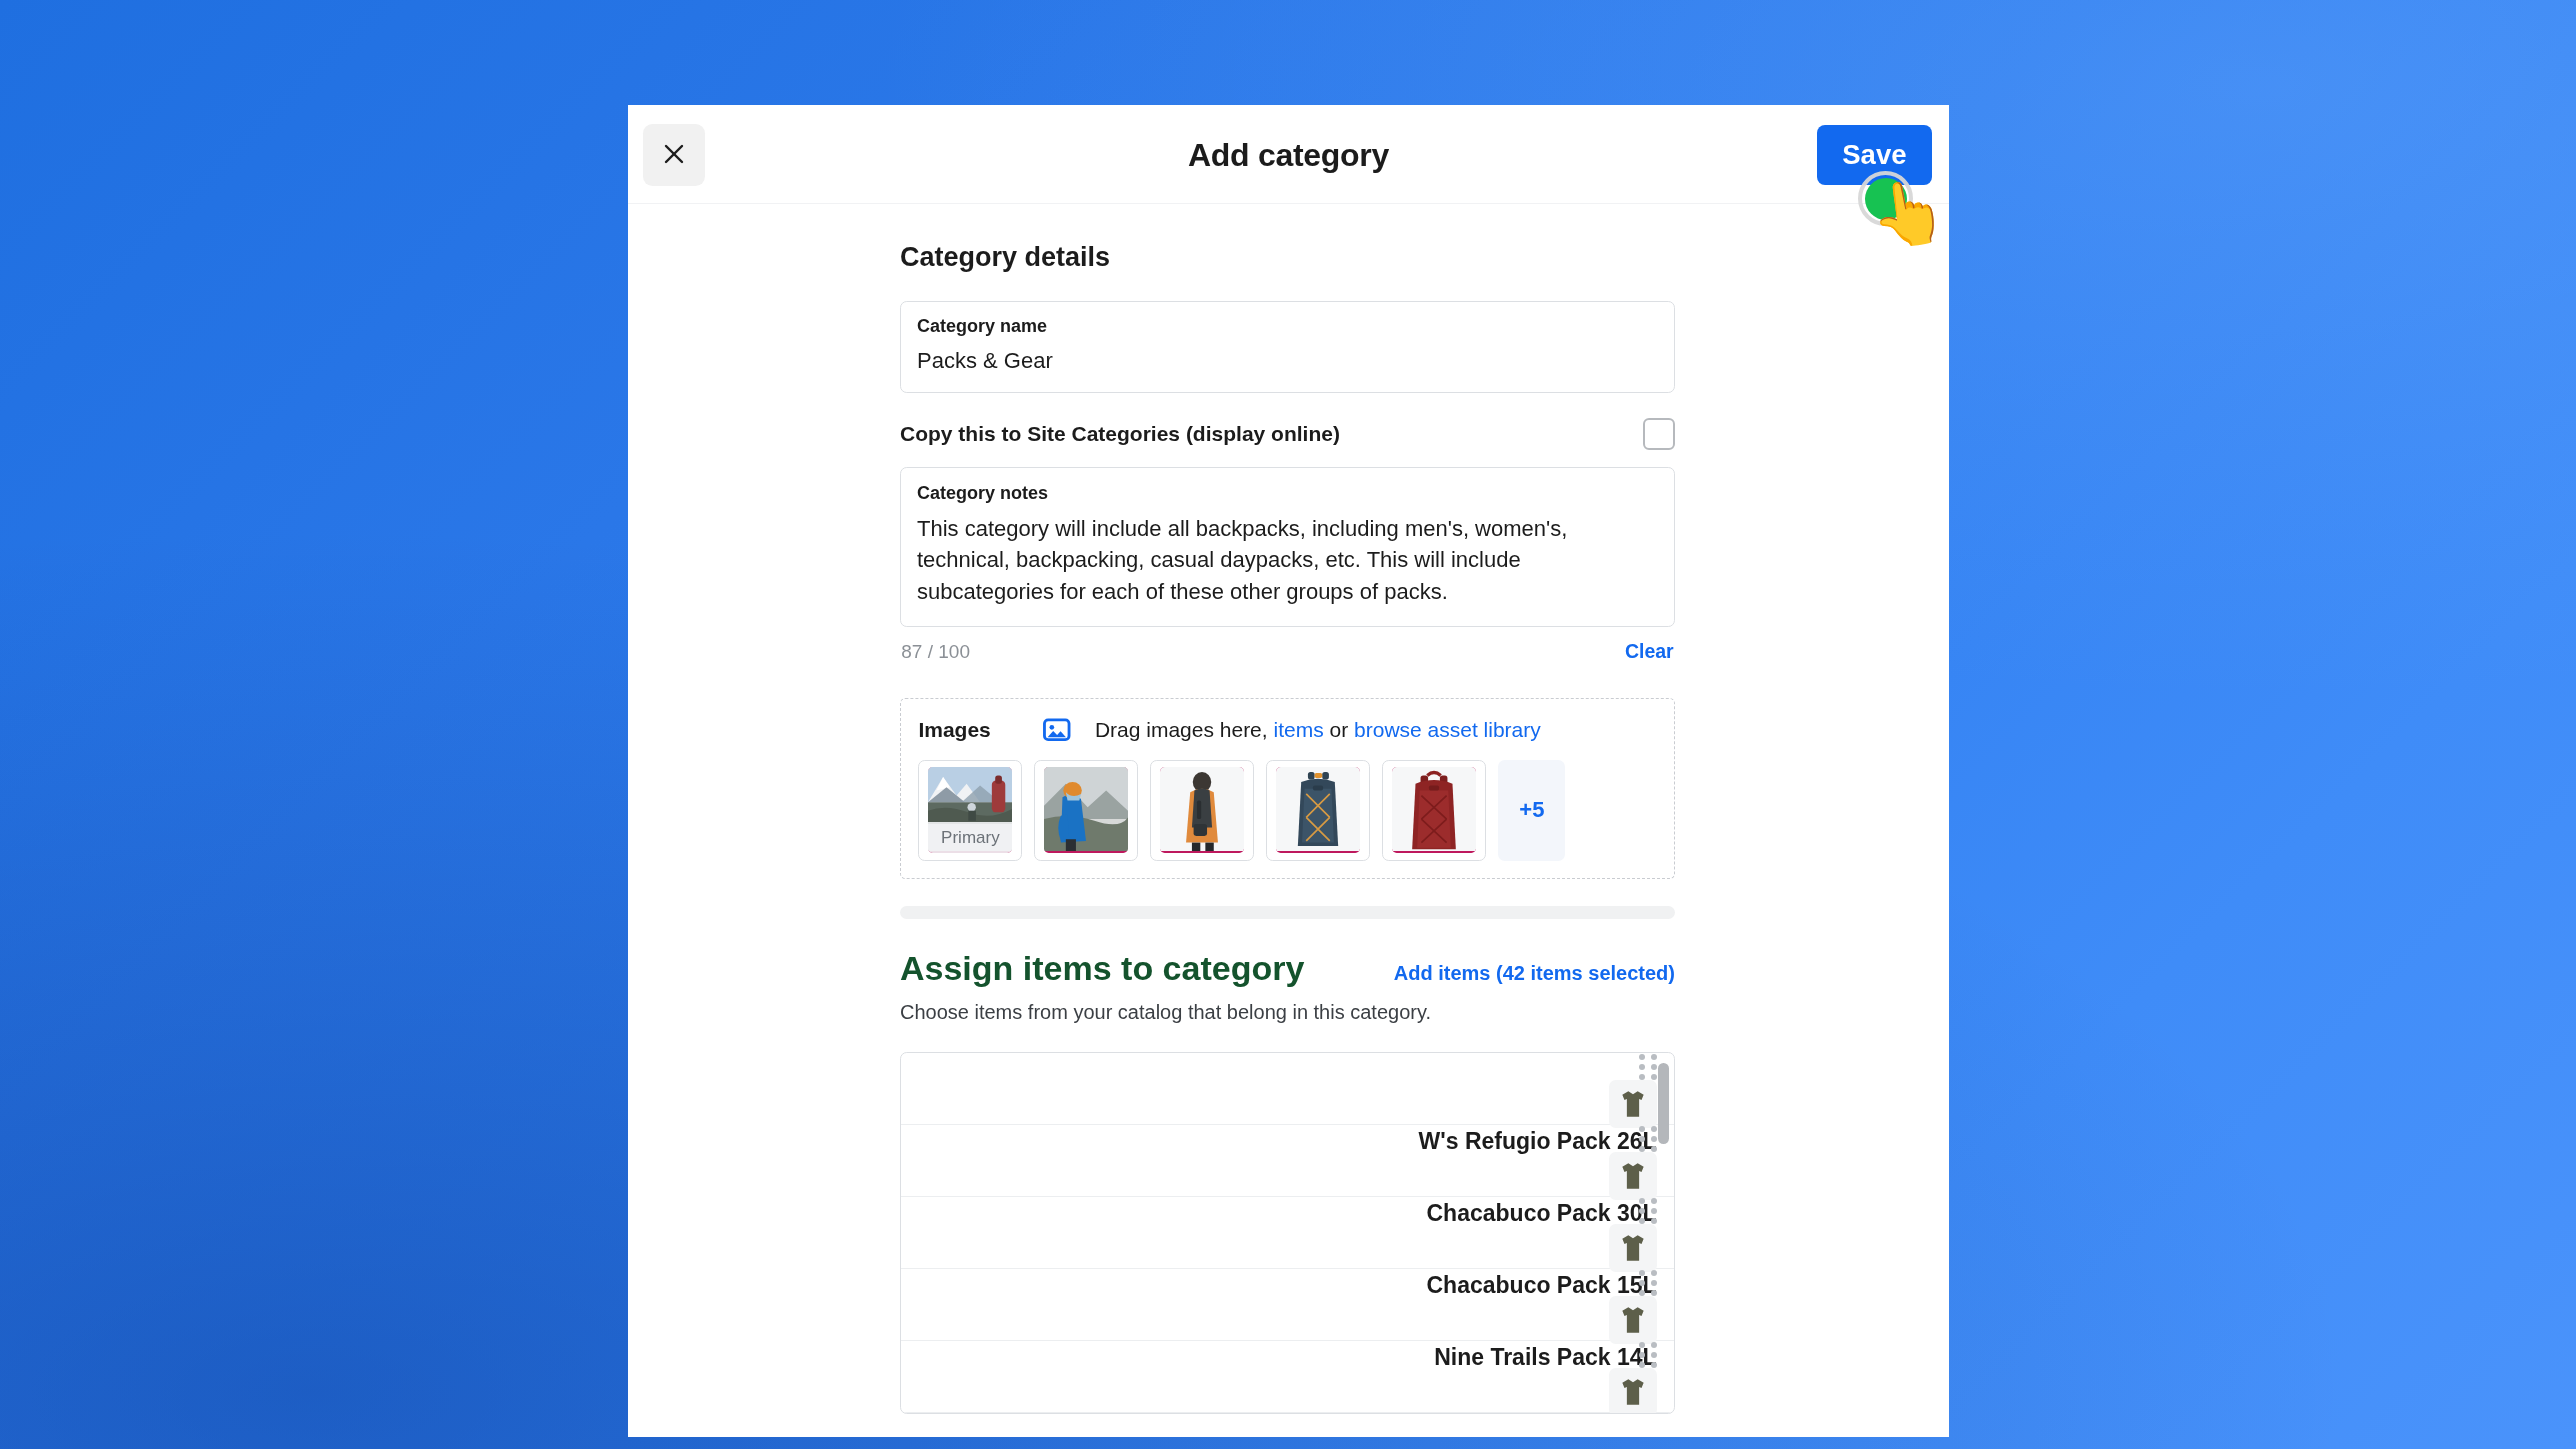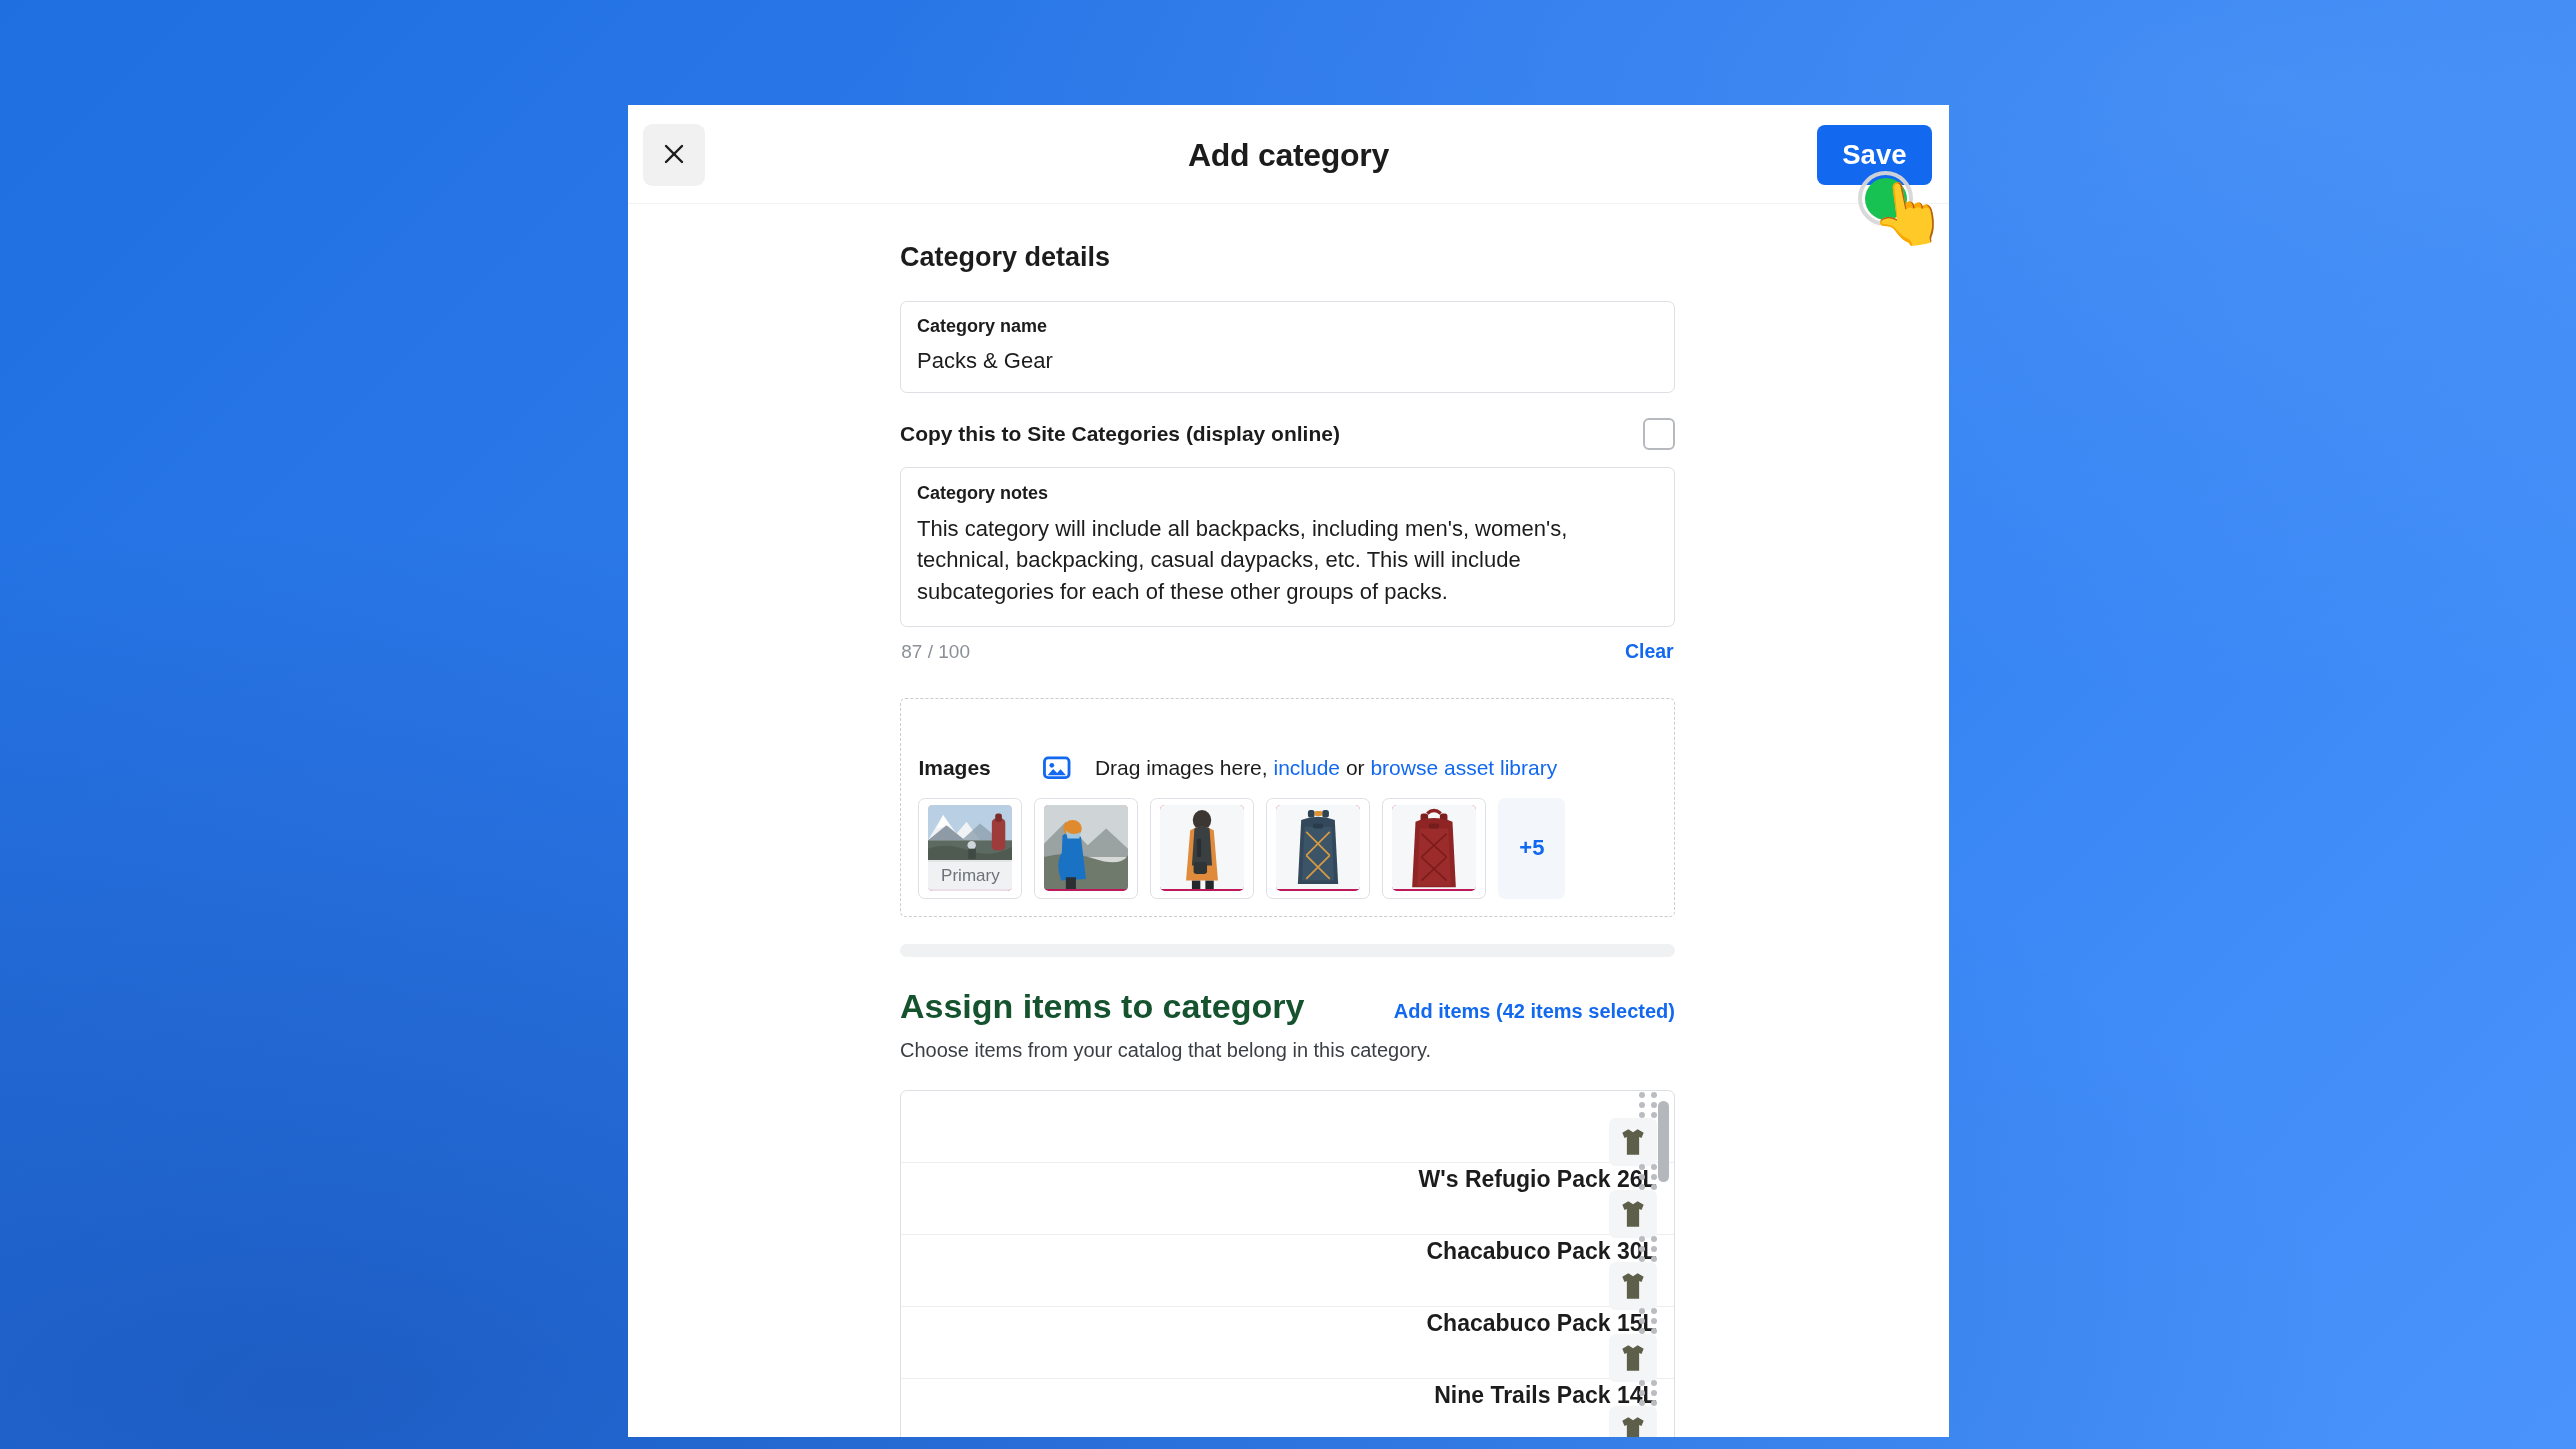--- a/index.html
+++ b/index.html
@@ -167,21 +167,21 @@
   }
 
   
   .images-box {
     margin-top: 35px;
     border: 1.3px dashed #c9ccd1;
     border-radius: 5.4px;
     padding: 16px 17.4px 17.4px 17.4px;
   }
   .images-head {
-    display: flex; align-items: center; gap: 23px; margin-top: 38px;
+    display: flex; align-items: center; gap: 23px;
   }
   .images-label {
     font-size: 21px; font-weight: bold; color: #1c1c1c;
     min-width: 101px;
   }
   .img-icon { width: 29.5px; height: 29.5px; flex: 0 0 auto; }
   .images-hint {
     font-size: 21px; color: #1c1c1c; white-space: nowrap;
   }
   .images-hint a { color: #1269ef; text-decoration: none; cursor: pointer; }
@@ -369,21 +369,21 @@
       <div class="images-box">
         <div class="images-head">
           <div class="images-label">Images</div>
           <span class="img-icon">
             <svg viewBox="0 0 24 24" fill="none">
               <rect x="2" y="4" width="20" height="16" rx="3" stroke="#1269ef" stroke-width="2.3"></rect>
               <circle cx="8" cy="10" r="1.9" fill="#1269ef"></circle>
               <path d="M4.5 18l4.6-5 3.2 3.3 2.8-3.1 4.4 4.8z" fill="#1269ef"></path>
             </svg>
           </span>
-          <div class="images-hint"><span>Drag images here,</span> <a>include</a> <span>or</span> <a>browse asset library</a></div>
+          <div class="images-hint"><span>Drag images here,</span> <a>items</a> <span>or</span> <a>browse asset library</a></div>
         </div>
 
         <div class="thumbs">
 
           <div class="thumb">
             <div class="thumb-inner">
               <svg class="scene" viewBox="0 0 100 100" preserveAspectRatio="none">
                 <rect width="100" height="100" fill="#e9eaec"></rect>
                 <rect y="0" width="100" height="42" fill="#b9cfe4"></rect>
                 <path d="M0 42 L18 12 L34 34 L46 20 L62 42 Z" fill="#f0f2f4"></path>

